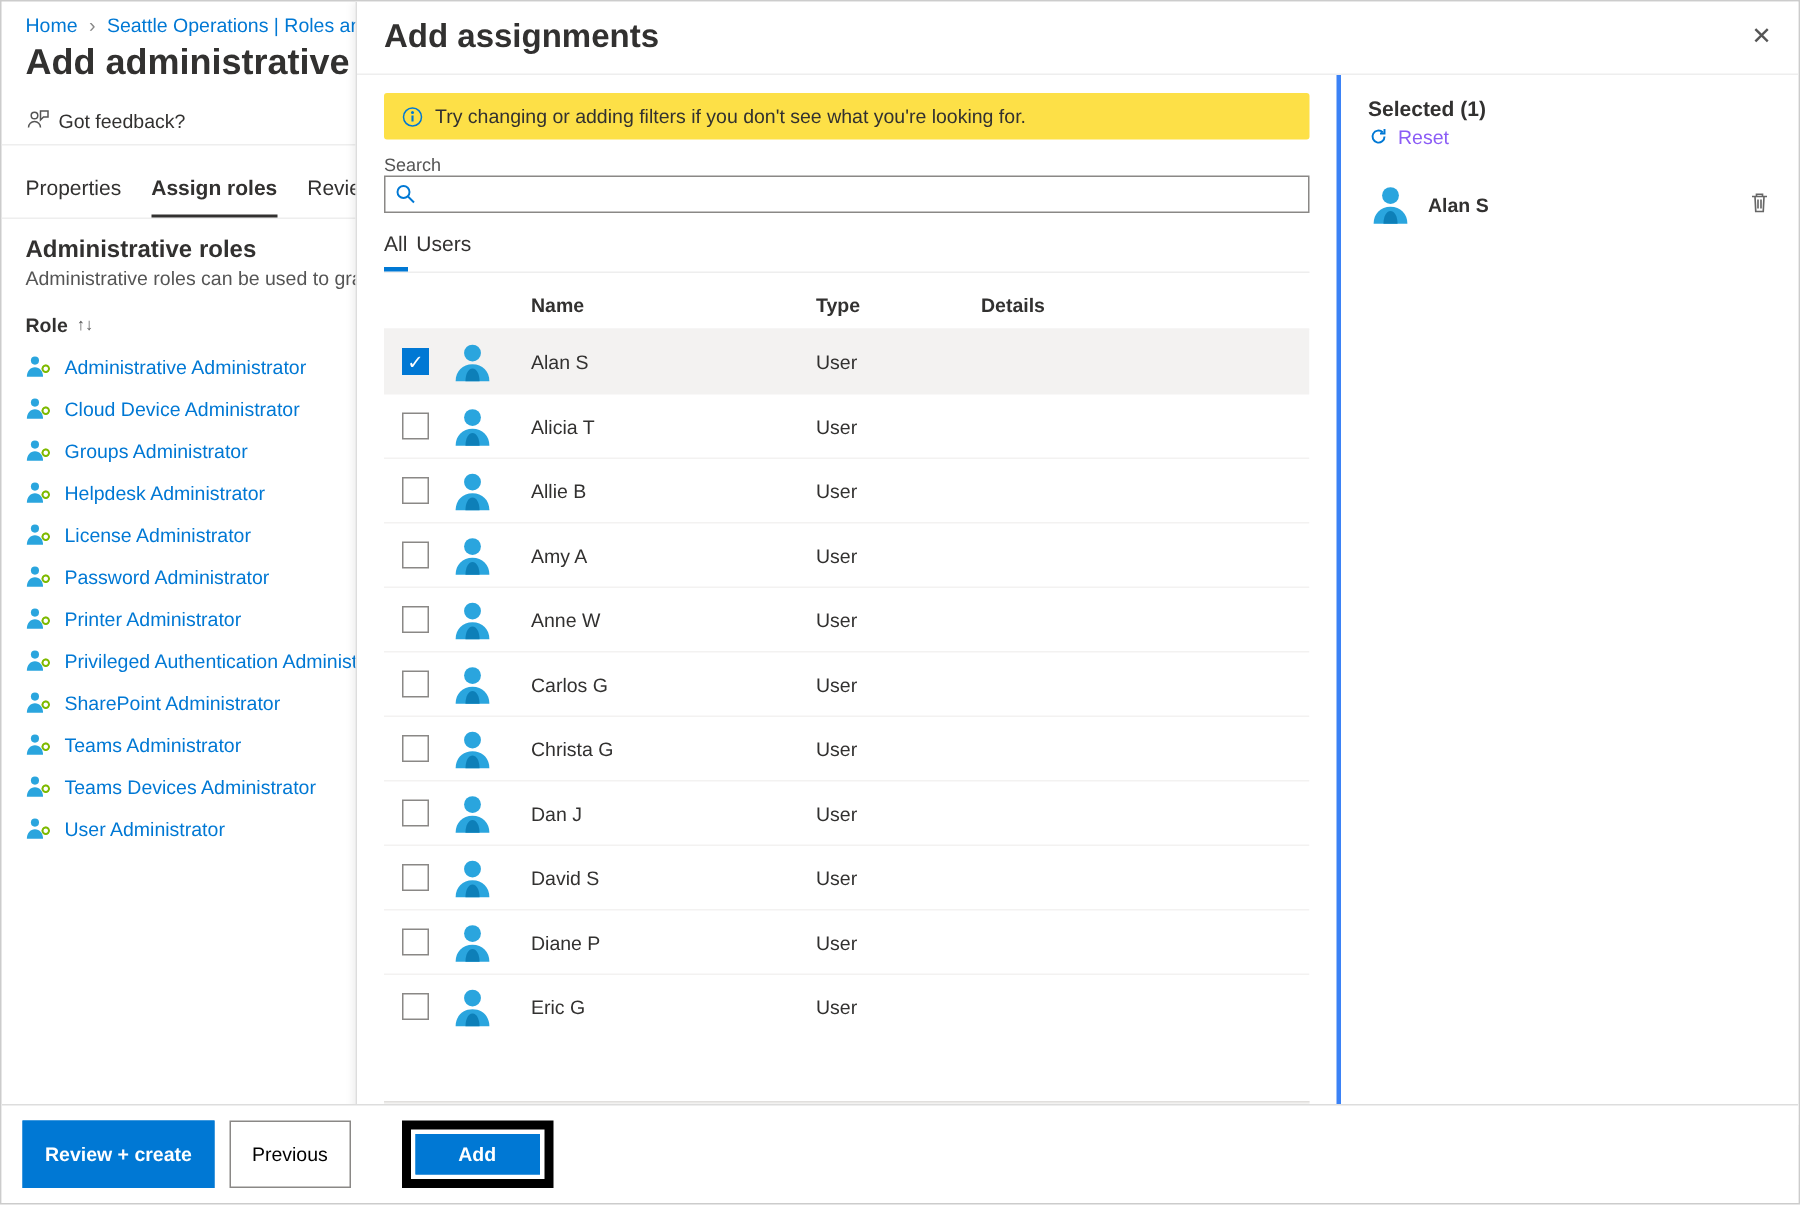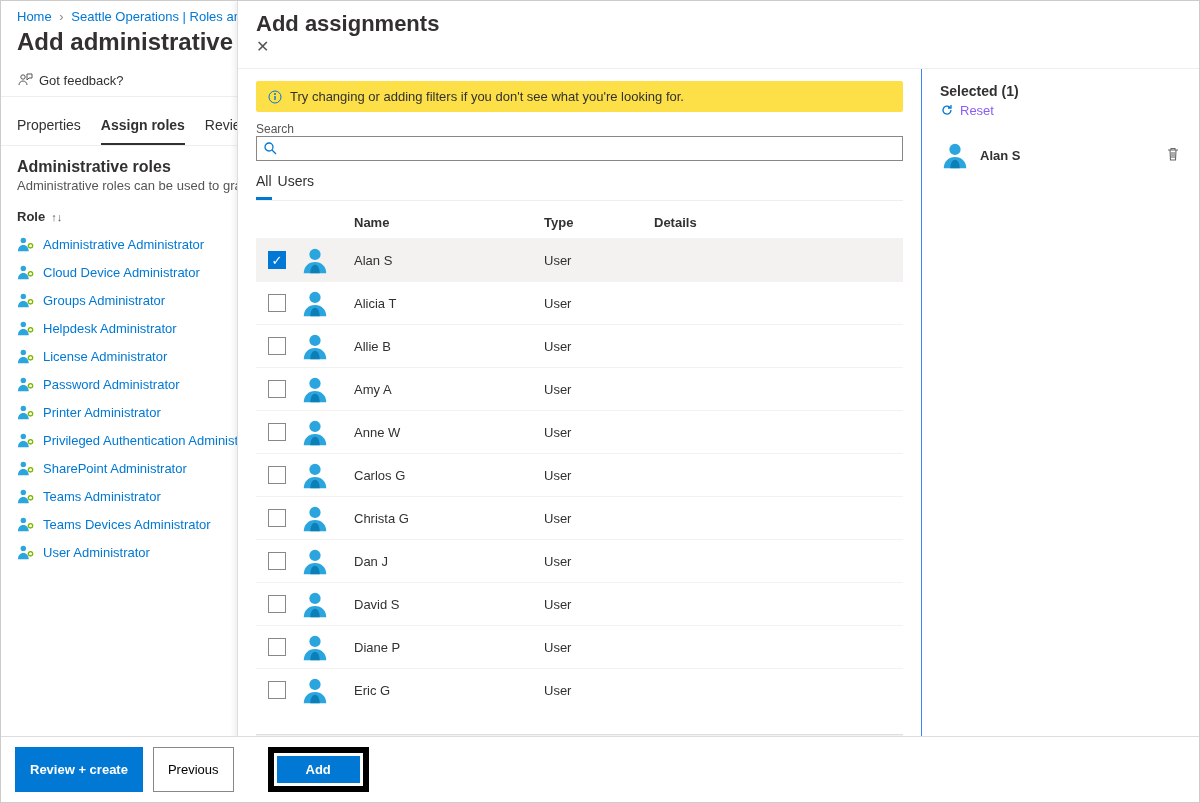--- a/index.html
+++ b/index.html
@@ -41,42 +41,42 @@
   .btn.primary.small { padding:5px 28px; }
   .btn-highlight { border:6px solid #000000; padding:3px; display:inline-block; margin-left:8px; }
 
   
   .panel {
     position:absolute; top:0; right:0; bottom:52px; left:236px;
     background:#fff; border-left:1px solid #ddd;
     display:flex; flex-direction:column;
     box-shadow: -2px 0 6px rgba(0,0,0,0.08);
   }
-  .panel-header { display:flex; justify-content:space-between; padding:10px 18px 4px;flex-direction:column; }
+  .panel-header { display:flex; justify-content:space-between; align-items:center; padding:10px 18px 4px; }
   .panel-header .title { font-size:22px; font-weight:600; }
   .panel-header .close { cursor:pointer; font-size:16px; color:#555; }
   .panel-body { display:flex; flex:1; min-height:0; border-top:1px solid #eee; margin-top:8px; }
   .panel-main { flex:1; display:flex; flex-direction:column; padding:12px 18px 0; min-width:0; }
   .info-bar { background:#fde047; color:#323130; padding:8px 12px; display:flex; align-items:center; gap:8px; border-radius:2px; }
   .search-label { margin-top:10px; color:#555; font-size:12px; }
   .search-wrap { position:relative; }
   .search-icon-pos { position:absolute; left:8px; top:6px; color:#0078d4; }
   .search-input { width:100%; padding:4px 8px 4px 26px; border:1px solid #8a8886; font-size:13px; }
   .results-count { font-size:12px; color:#555; padding:3px 2px; }
   .filter-tabs { display:flex; gap:6px; margin-top:8px; border-bottom:1px solid #eee; }
   .ftab { padding:4px 0 8px; cursor:pointer; font-size:14px; }
   .ftab.active { border-bottom:3px solid #0078d4; color:#323130; }
   .list-wrap { flex:1; overflow:auto; margin-top:6px; position:relative; }
   .list-header, .list-row { display:grid; grid-template-columns: 44px 54px 190px 110px auto; align-items:center; }
   .list-header { font-weight:600; padding:8px 0; color:#323130; }
   .list-row { padding:6px 0; border-top:1px solid #f3f2f1; }
   .list-row.sel { background:#f3f2f1; }
   .chk { width:18px; height:18px; border:1px solid #8a8886; display:inline-flex; align-items:center; justify-content:center; cursor:pointer; margin-left:12px; }
   .chk.checked { background:#0078d4; border-color:#0078d4; color:#fff; font-size:13px; }
-  .panel-side { width:278px; border-left:1px solid #3b82f6; padding:14px 18px; }
+  .panel-side { width:308px; border-left:3px solid #3b82f6; padding:14px 18px; }
   .sel-head { font-weight:600; font-size:14px; }
   .reset-row { color:#8b5cf6; display:flex; gap:6px; margin-top:4px; cursor:pointer; }
   .sel-item { display:flex; align-items:center; justify-content:space-between; margin-top:22px; }
   .sel-item .lbl { display:flex; align-items:center; gap:10px; font-weight:600; }
   .trash { color:#666; cursor:pointer; }
   .scroll-h { height:16px; background:#f3f2f1; position:relative; border-top:1px solid #e1dfdd; }
   .scroll-h .thumb { position:absolute; left:30px; right:130px; top:2px; bottom:2px; background:#c8c6c4; }
   .scroll-h .arrow { position:absolute; top:0; bottom:0; width:16px; display:flex;align-items:center;justify-content:center; color:#555; font-size:10px;}
   .scroll-h .arrow.l { left:0; } .scroll-h .arrow.r { right:0; }
 

